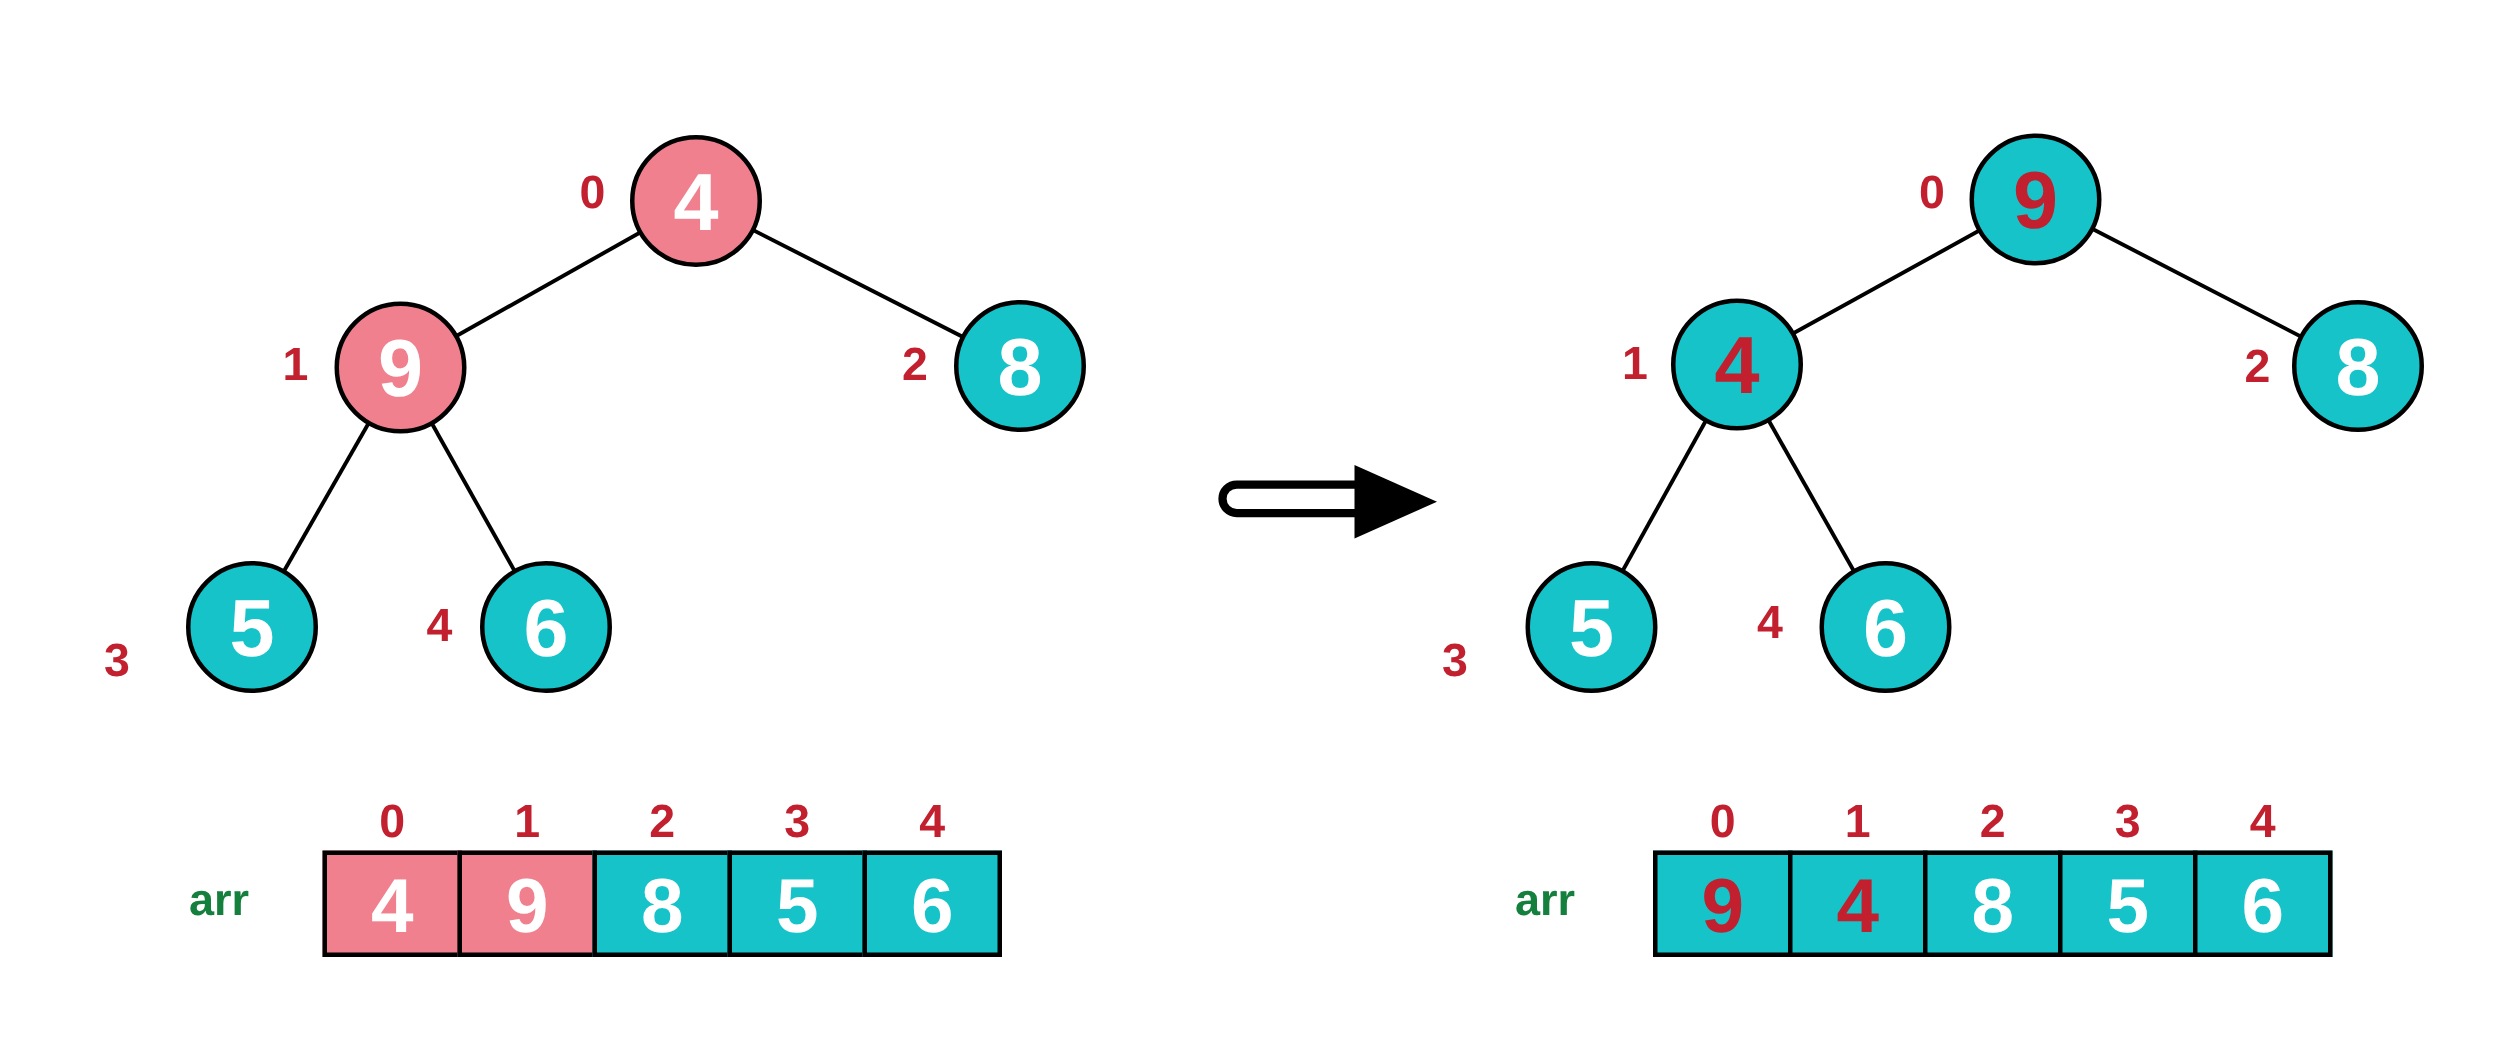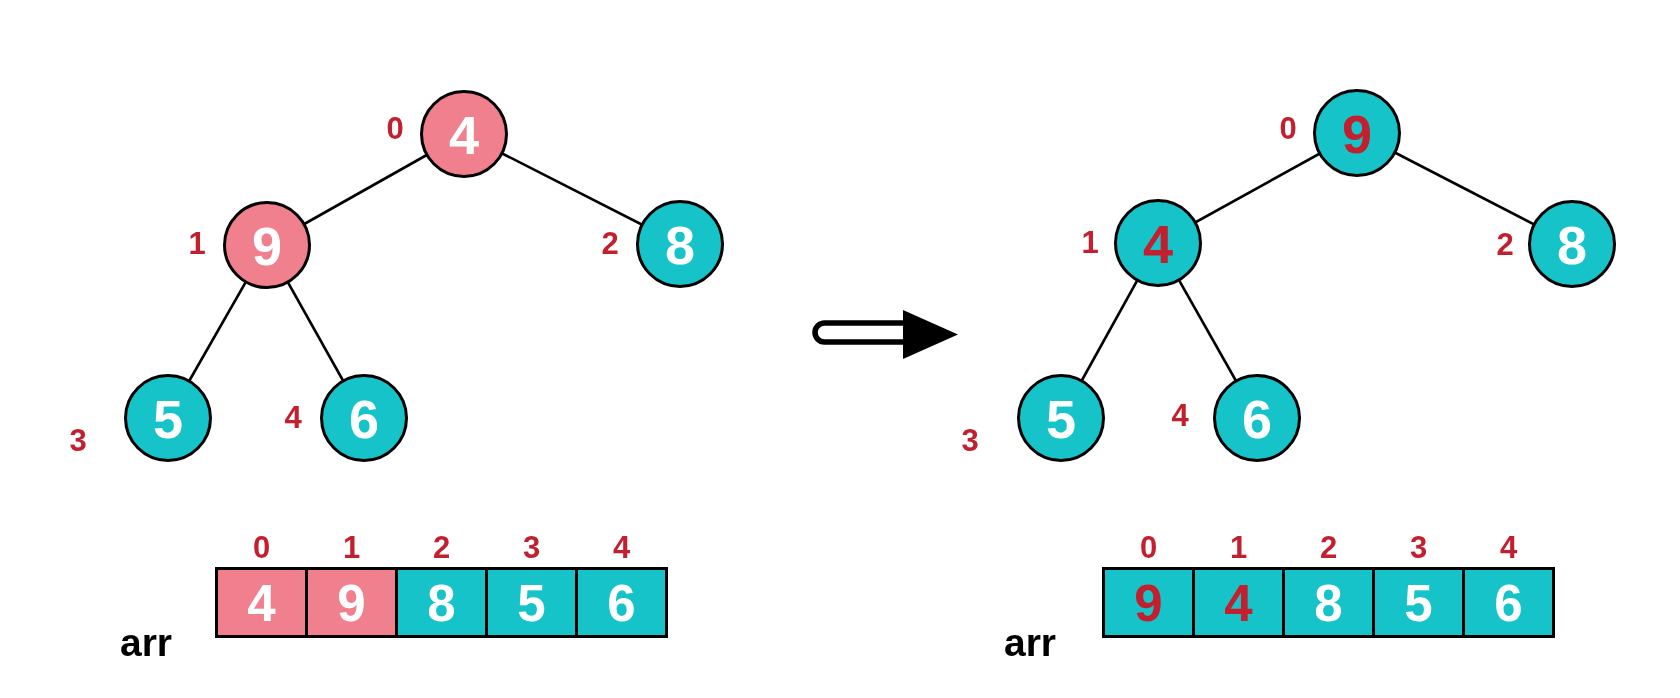--- a/index.html
+++ b/index.html
@@ -36,21 +36,21 @@
   .cell-fill-pink{background:#F0808E;}
   .cell-fill-teal{background:#15C3C9;}
   .cell-value{font-size:51px;line-height:1;margin-top:2px;}
   .cell-index{
     position:absolute;top:-38px;left:0;width:100%;text-align:center;
     font-size:31px;color:#C2202E;line-height:1;
   }
 
   .arr-label{
     position:absolute;transform:translate(-50%,-50%);
-    font-size:39px;color:#000000;line-height:1;margin-top:41px;
+    font-size:30px;color:#15803d;line-height:1;
   }
 </style>
 </head>
 <body>
 
 <div id="stage">
 
   <svg id="edges" viewBox="0 0 1680 698">
 
     <line x1="464" y1="134" x2="267" y2="245" stroke="#000" stroke-width="2.6"></line>

